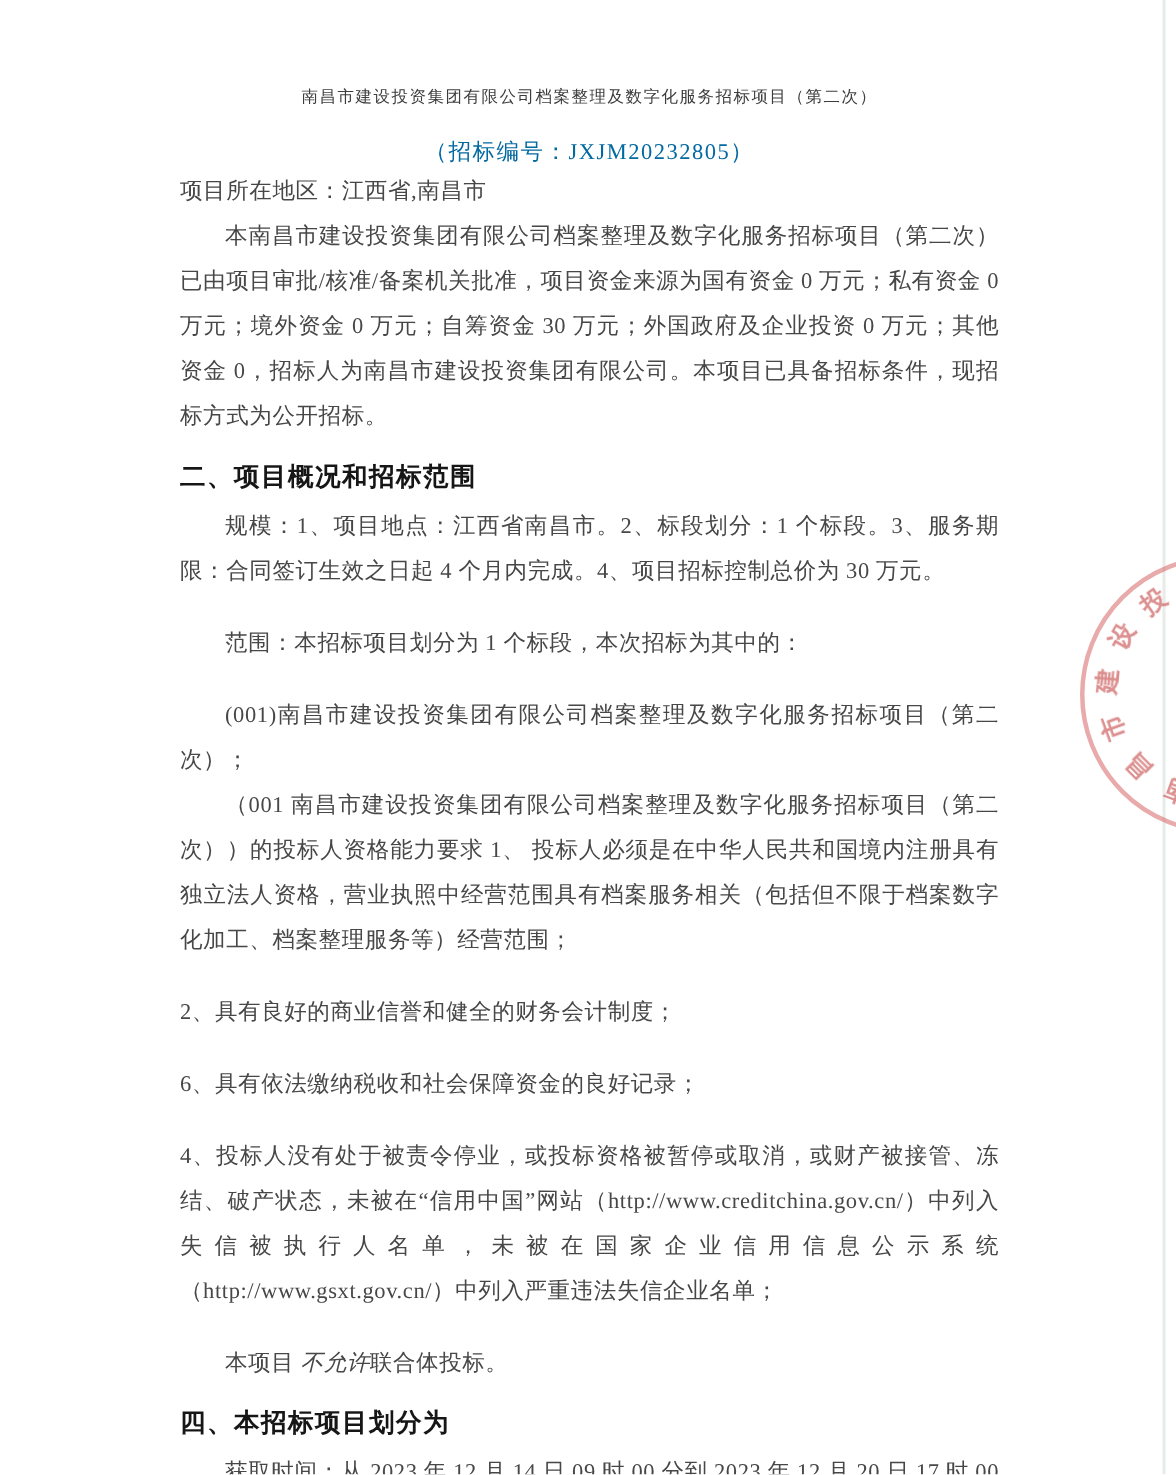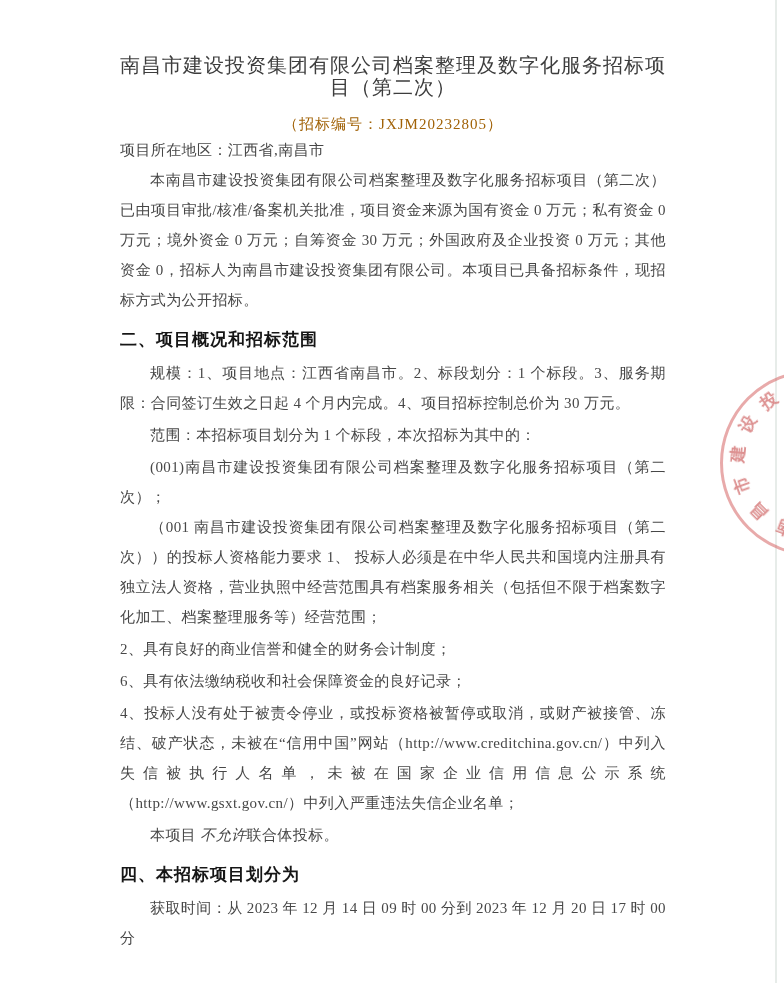--- a/index.html
+++ b/index.html
@@ -10,47 +10,47 @@
     overflow:hidden;
     font-family:"Liberation Serif","DejaVu Serif",serif;
     color:#474747;
   }
   .content{
     position:absolute;left:120px;top:0;width:546px;
   }
   .doc-title{
     margin-top:54px;
     text-align:center;
-    font-size:20px;line-height:22px;
+    font-size:11px;line-height:22px;
     color:#3d3d3d;letter-spacing:1px;
   }
   .doc-subtitle{
     margin-top:15px;
     text-align:center;
     font-size:15px;line-height:22px;
-    color:#a16207;letter-spacing:1px;
+    color:#0369a1;letter-spacing:1px;
   }
   .location-line{
     margin-top:42px;
     font-size:15px;line-height:22px;color:#4a4a4a;
   }
   h2.sec-heading{
     font-family:"Liberation Sans","DejaVu Sans",sans-serif;
     font-size:17px;line-height:24px;
     font-weight:bold;color:#161616;
     margin:13px 0 6px 0;letter-spacing:1px;
   }
   p.body-par{
     font-size:15px;line-height:30px;
     margin:0;color:#474747;
     text-align:justify;
     letter-spacing:0.4px;
   }
   p.indent{text-indent:2em;}
-  p.gap{margin-top:2px;}
+  p.gap{margin-top:18px;}
   .it{font-style:italic;}
   
   .page-edge{
     position:absolute;top:0;right:7px;width:2px;height:983px;
     background:#e7ece9;
   }
   
   .seal{
     position:absolute;left:695px;top:360px;width:220px;height:200px;
     pointer-events:none;

